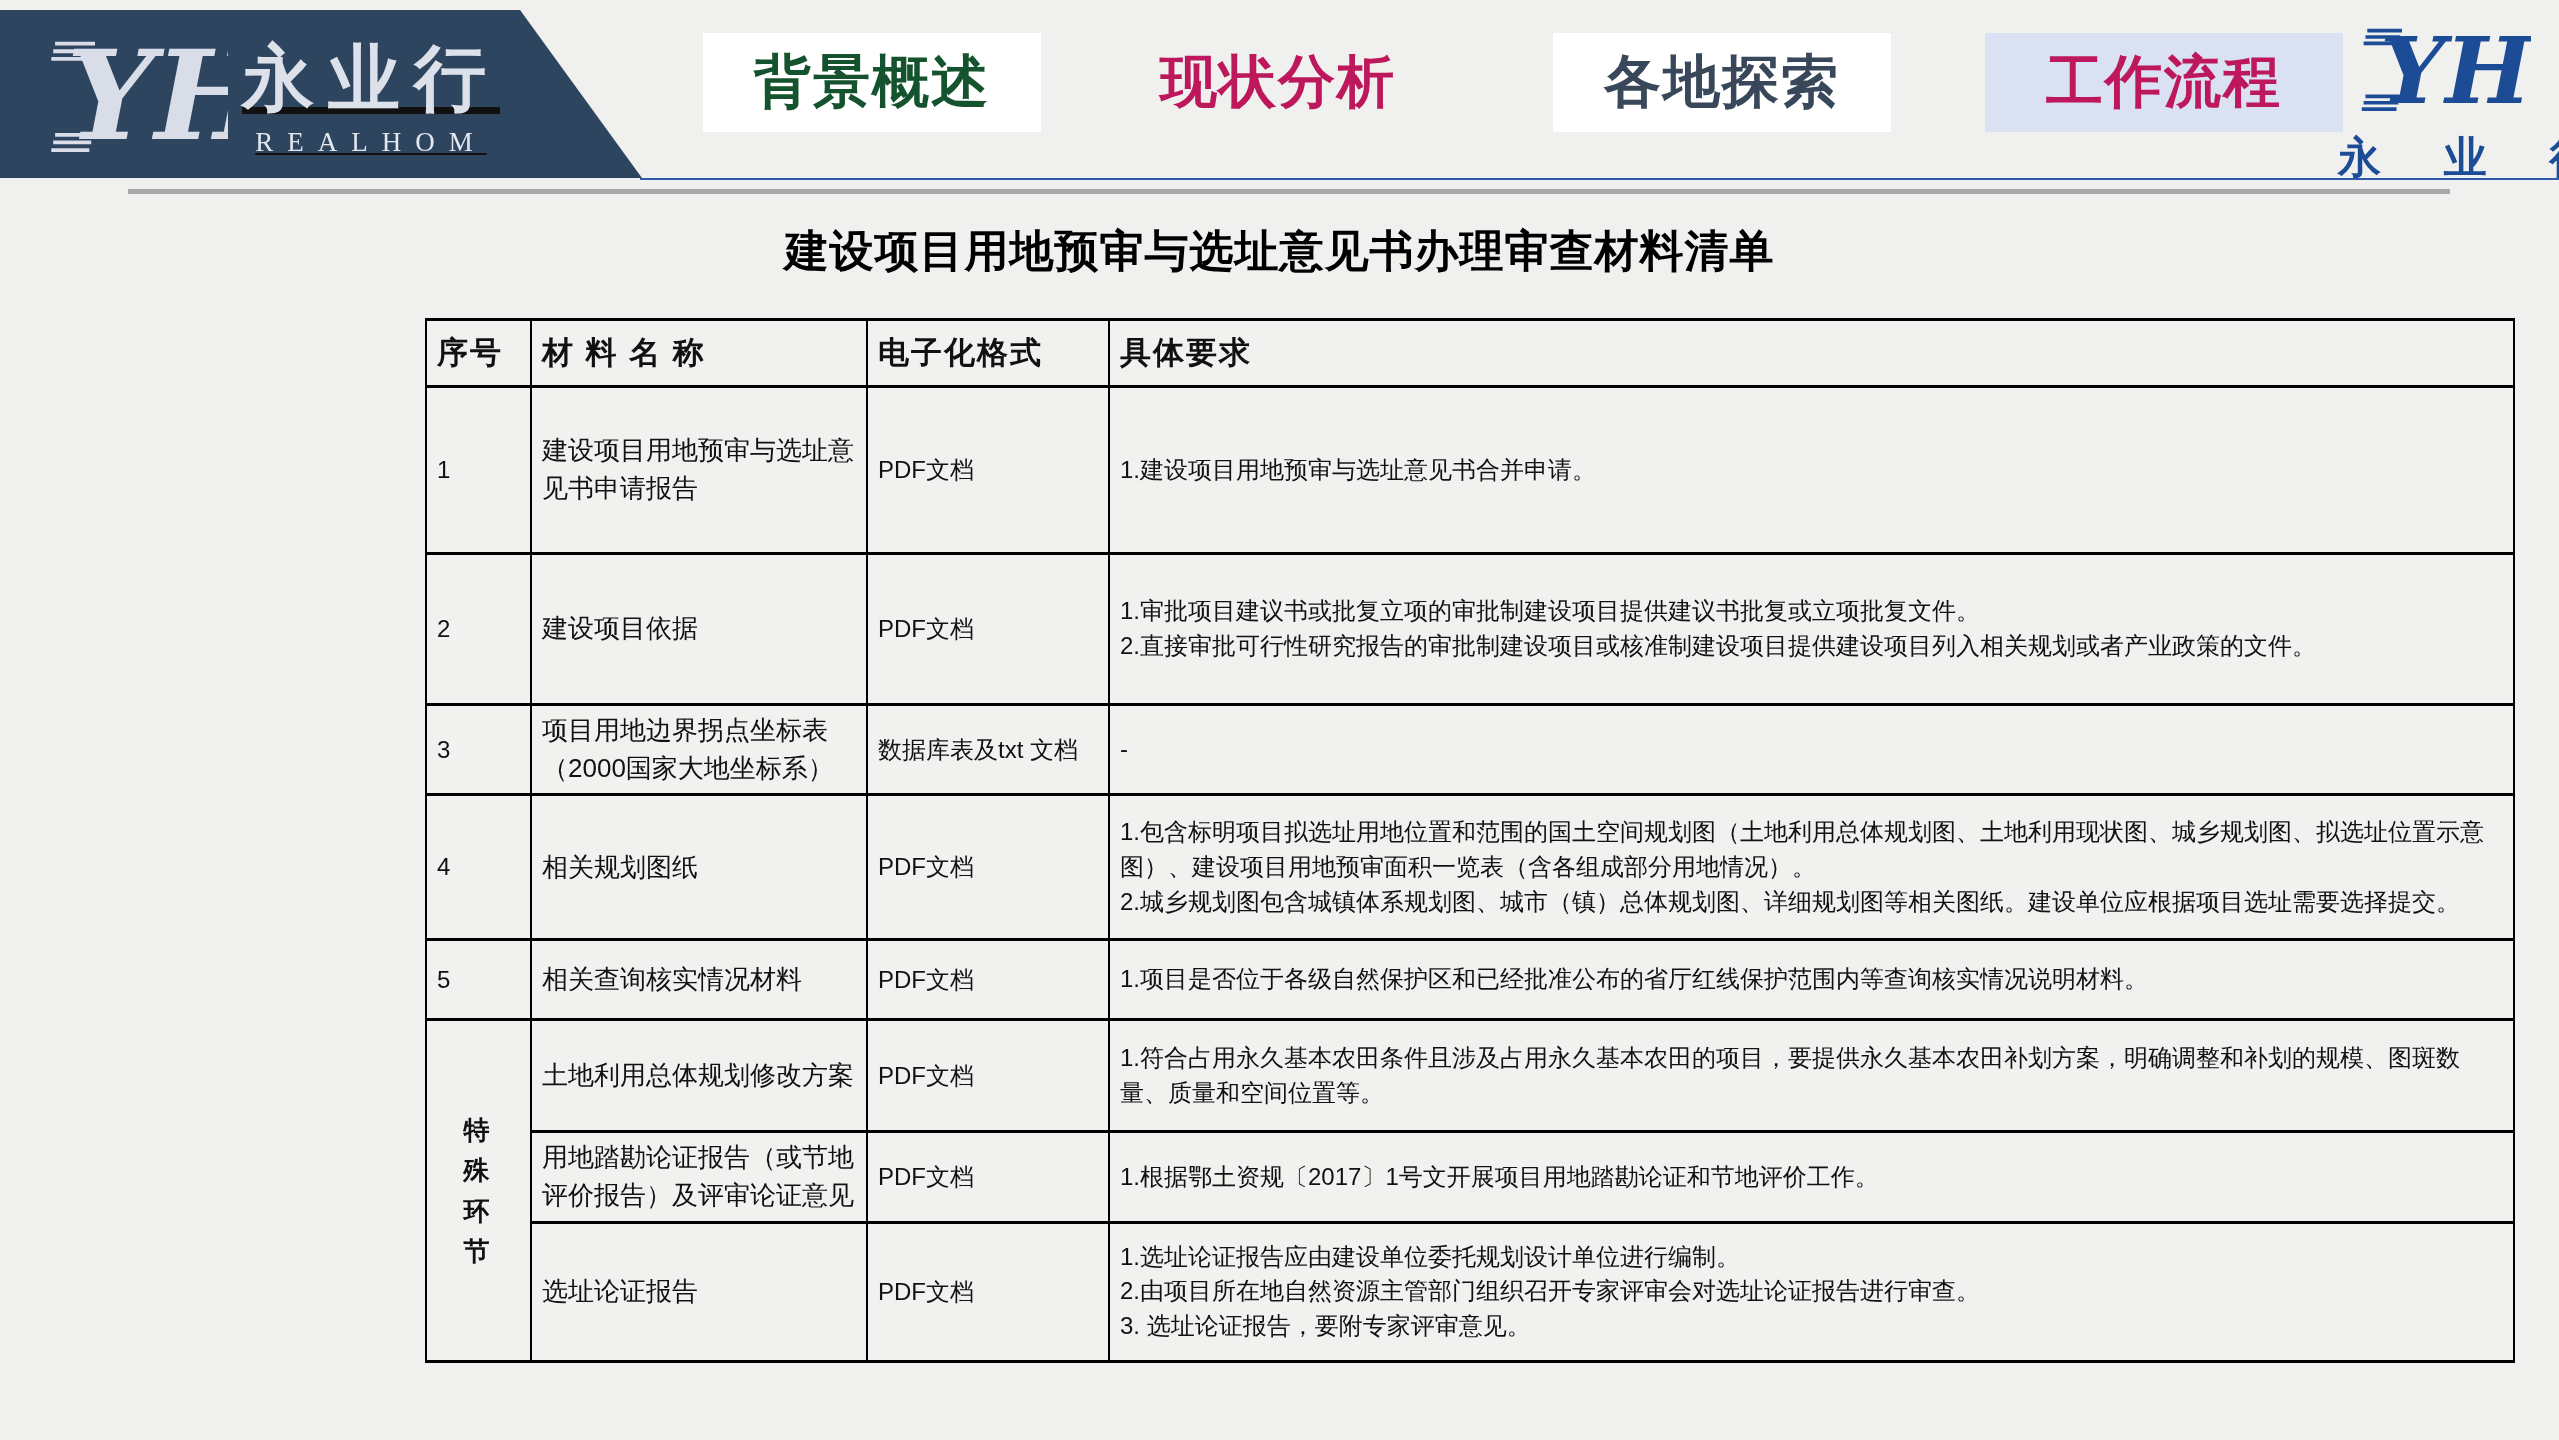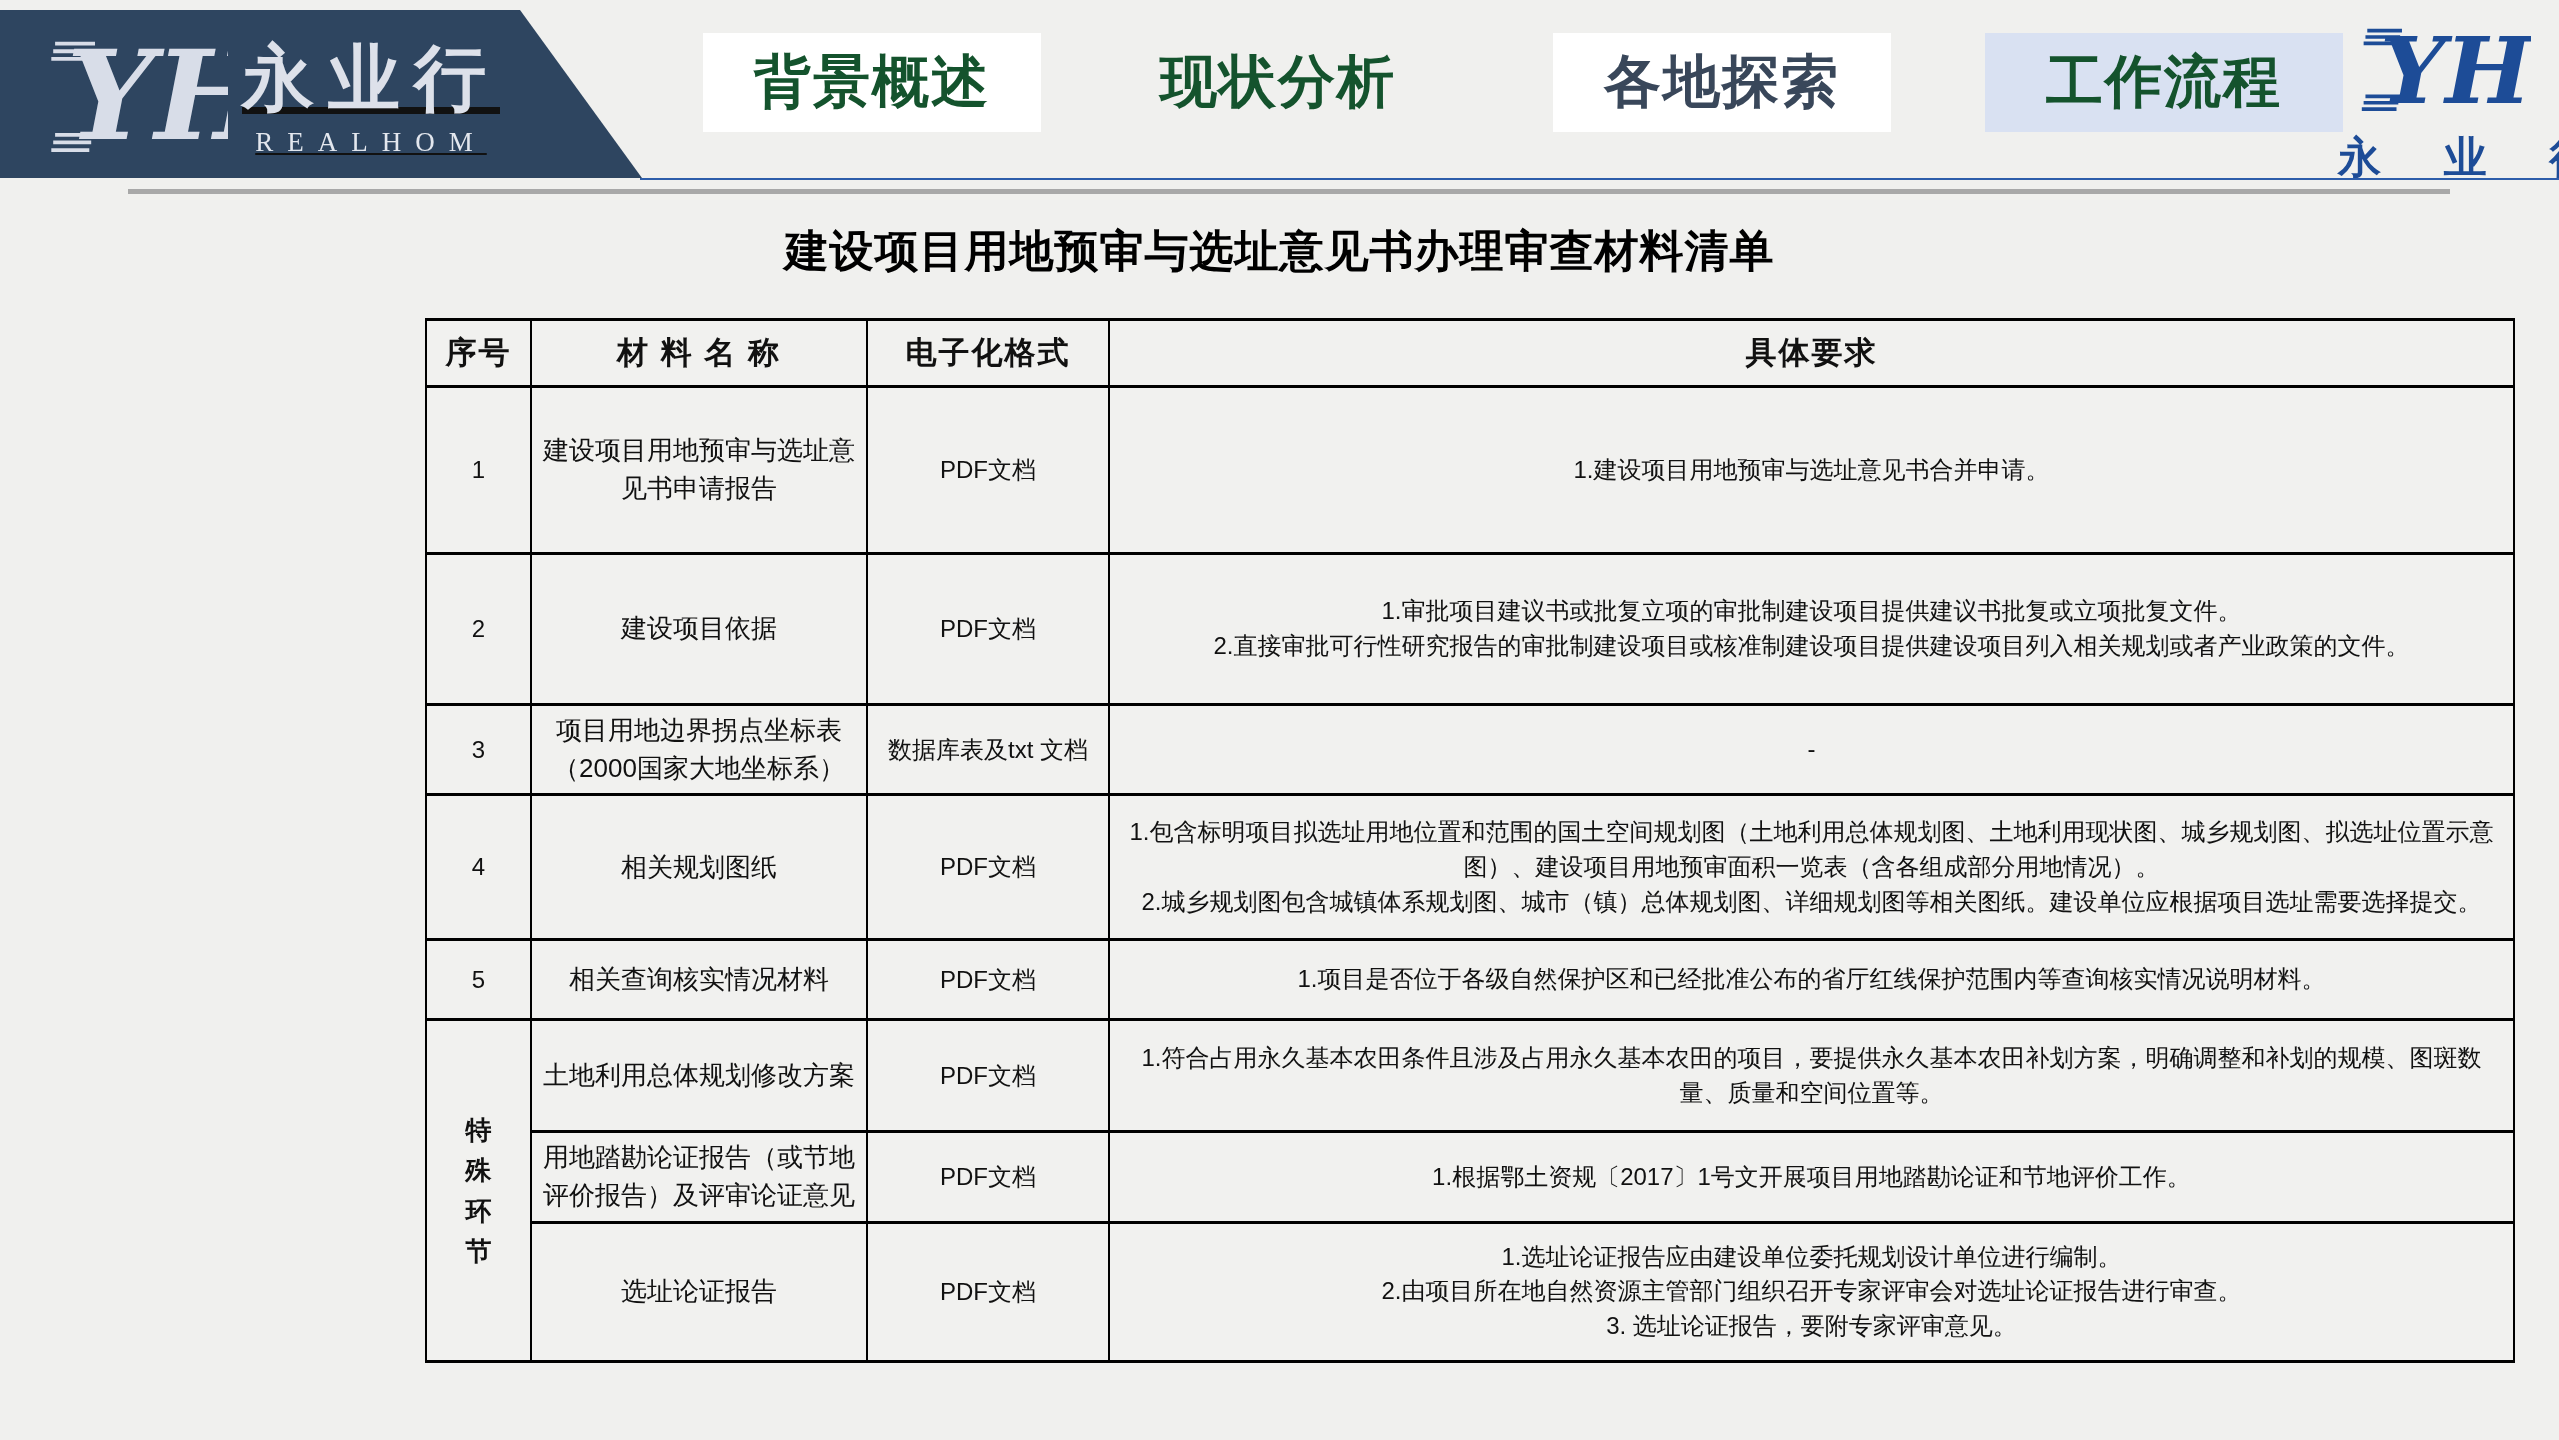--- a/index.html
+++ b/index.html
@@ -34,21 +34,21 @@
   }
   .logo-en {
     color:#e3e7ee; font-size:27px; letter-spacing:14px; margin-top:0;
     font-family:"Liberation Serif", serif;
   }
 
   .tab {
     position:absolute; top:29px; height:99px;
     display:flex; align-items:center; justify-content:center;
     font-size:57px; font-weight:900; letter-spacing:2px;
-    color:#14532d; cursor:pointer;
+    color:#be185d; cursor:pointer;
   }
   .tab-1 { left:703px;  width:338px; background:#ffffff; color:#14532d; }
   .tab-2 { left:1128px; width:300px; background:transparent; }
   .tab-3 { left:1553px; width:338px; background:#ffffff; color:#39475a;text-align:right; }
   .tab-4 { left:1985px; width:358px; background:#d9e1f2; }
 
   .logo-right {
     position:absolute; top:12px; left:2338px; width:200px; text-align:center;
   }
   .logo-right .logo-mark { width:185px; height:105px; }
@@ -76,21 +76,21 @@
     border-collapse:collapse; table-layout:fixed; width:2088px;
     background:#f1f1ef;
   }
   col.c-no     { width:105px; }
   col.c-name   { width:336px; }
   col.c-format { width:242px; }
   col.c-req    { width:1405px; }
   th, td {
     border-left:2px solid #000; border-right:2px solid #000;
     border-top:3px solid #000;  border-bottom:3px solid #000;
-    text-align:center; vertical-align:middle;
+    text-align:left; vertical-align:middle;
     padding:6px 10px;
   }
   th { font-size:31px; font-weight:bold; letter-spacing:2px; }
   td { font-size:24px; }
   td.name { font-size:26px; line-height:1.45; }
   td.req  { white-space:pre-line; line-height:1.45; }
   tr.r-header { height:67px; }
   tr.r1 { height:167px; }
   tr.r2 { height:151px; }
   tr.r3 { height:76px;  }

